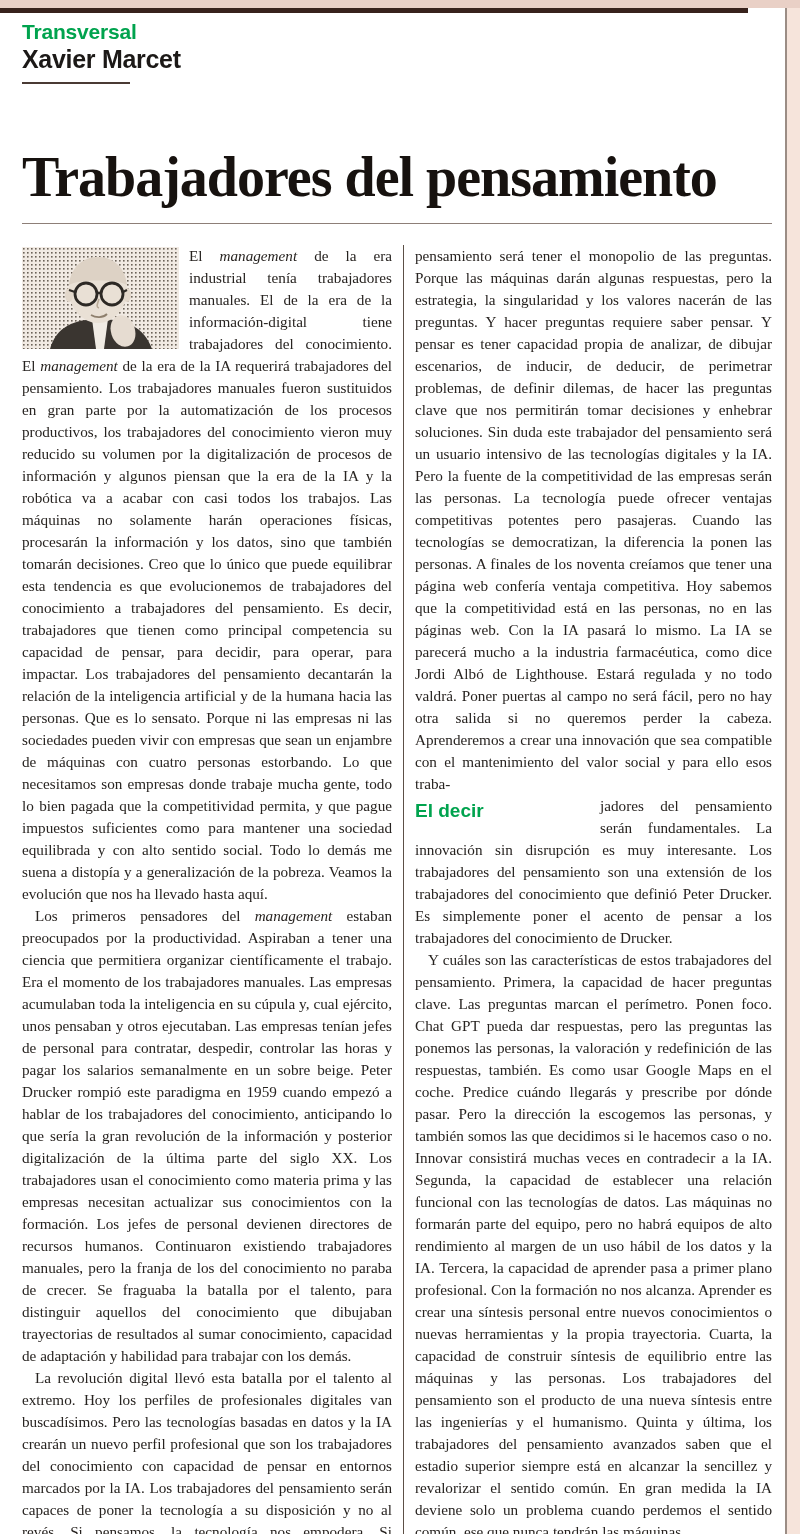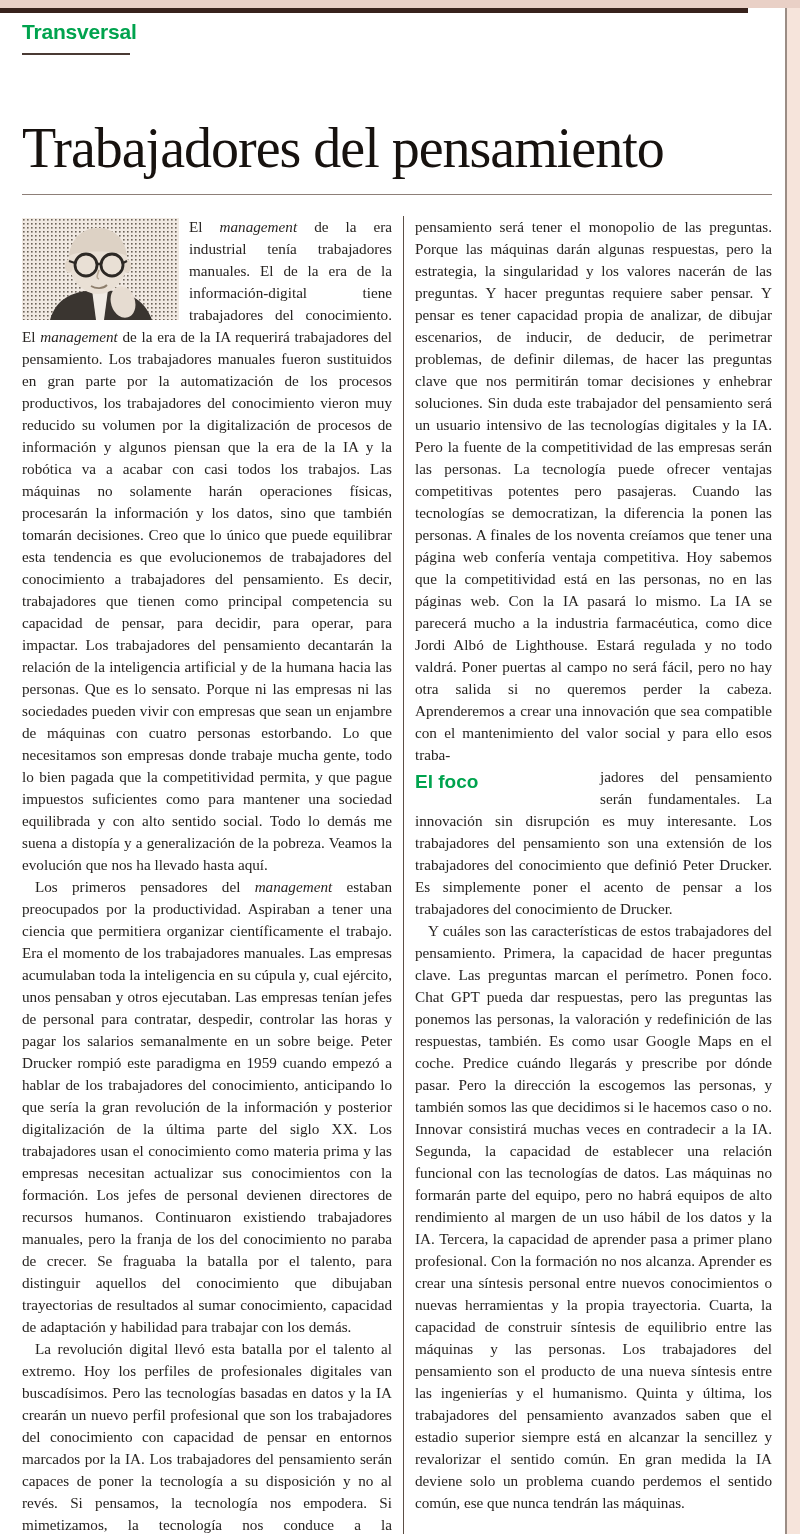--- a/index.html
+++ b/index.html
@@ -101,23 +101,24 @@
 </head>
 <body>
 
 <div class="page">
   <div class="top-edge"></div>
   <div class="page-fold-light"></div>
   <div class="page-fold"></div>
 
   <div class="content">
     <div class="section-label">Transversal</div>
+    <div class="author-name">Xavier Marcet</div>
     <div class="byline-rule"></div>
 
-    <h1 class="headline" style="margin-bottom:0;">Trabajadores del pensamiento</h1>
+    <h1 class="headline" style="margin-bottom:0;font-weight:bold;">Trabajadores del pensamiento</h1>
     <div class="headline-rule"></div>
 
     <div class="columns">
       <div class="col-left">
         <div class="portrait">
           <svg width="157" height="102" viewBox="0 0 157 102" xmlns="http://www.w3.org/2000/svg">
             <defs>
               <pattern id="halftone" width="4" height="4" patternUnits="userSpaceOnUse">
                 <rect width="4" height="4" fill="#f1eae3"></rect>
                 <rect x="1" y="1" width="1.6" height="1.6" fill="#6b6258"></rect>
@@ -152,21 +153,21 @@
             <p class="para indent"><span>La revolución digital llevó esta batalla por el talento al extremo. Hoy los perfiles de profesionales digitales van buscadísimos. Pero las tecnologías basadas en datos y la IA crearán un nuevo perfil profesional que son los trabajadores del conocimiento con capacidad de pensar en entornos marcados por la IA. Los trabajadores del pensamiento serán capaces de poner la tecnología a su disposición y no al revés. Si pensamos, la tecnología nos empodera. Si mimetizamos, la tecnología nos conduce a la indiferenciación y a la comoditización. La tarea principal de los trabajadores del</span></p>
           </div>
       </div>
 
       <div class="col-right">
         <div>
             <p class="para"><span>pensamiento será tener el monopolio de las preguntas. Porque las máquinas darán algunas respuestas, pero la estrategia, la singularidad y los valores nacerán de las preguntas. Y hacer preguntas requiere saber pensar. Y pensar es tener capacidad propia de analizar, de dibujar escenarios, de inducir, de deducir, de perimetrar problemas, de definir dilemas, de hacer las preguntas clave que nos permitirán tomar decisiones y enhebrar soluciones. Sin duda este trabajador del pensamiento será un usuario intensivo de las tecnologías digitales y la IA. Pero la fuente de la competitividad de las empresas serán las personas. La tecnología puede ofrecer ventajas competitivas potentes pero pasajeras. Cuando las tecnologías se democratizan, la diferencia la ponen las personas. A finales de los noventa creíamos que tener una página web confería ventaja competitiva. Hoy sabemos que la competitividad está en las personas, no en las páginas web. Con la IA pasará lo mismo. La IA se parecerá mucho a la industria farmacéutica, como dice Jordi Albó de Lighthouse. Estará regulada y no todo valdrá. Poner puertas al campo no será fácil, pero no hay otra salida si no queremos perder la cabeza. Aprenderemos a crear una innovación que sea compatible con el mantenimiento del valor social y para ello esos traba-</span></p>
           </div>
 
         <aside class="focus-box">
-          <div class="focus-label">El foco</div>
+          <div class="focus-label">El decir</div>
         </aside>
 
         <div>
             <p class="para"><span>jadores del pensamiento serán fundamentales. La innovación sin disrupción es muy interesante. Los trabajadores del pensamiento son una extensión de los trabajadores del conocimiento que definió Peter Drucker. Es simplemente poner el acento de pensar a los trabajadores del conocimiento de Drucker.</span></p>
             <p class="para indent"><span>Y cuáles son las características de estos trabajadores del pensamiento. Primera, la capacidad de hacer preguntas clave. Las preguntas marcan el perímetro. Ponen foco. Chat GPT pueda dar respuestas, pero las preguntas las ponemos las personas, la valoración y redefinición de las respuestas, también. Es como usar Google Maps en el coche. Predice cuándo llegarás y prescribe por dónde pasar. Pero la dirección la escogemos las personas, y también somos las que decidimos si le hacemos caso o no. Innovar consistirá muchas veces en contradecir a la IA. Segunda, la capacidad de establecer una relación funcional con las tecnologías de datos. Las máquinas no formarán parte del equipo, pero no habrá equipos de alto rendimiento al margen de un uso hábil de los datos y la IA. Tercera, la capacidad de aprender pasa a primer plano profesional. Con la formación no nos alcanza. Aprender es crear una síntesis personal entre nuevos conocimientos o nuevas herramientas y la propia trayectoria. Cuarta, la capacidad de construir síntesis de equilibrio entre las máquinas y las personas. Los trabajadores del pensamiento son el producto de una nueva síntesis entre las ingenierías y el humanismo. Quinta y última, los trabajadores del pensamiento avanzados saben que el estadio superior siempre está en alcanzar la sencillez y revalorizar el sentido común. En gran medida la IA deviene solo un problema cuando perdemos el sentido común, ese que nunca tendrán las máquinas.</span></p>
           </div>
       </div>
     </div>
   </div>
 

